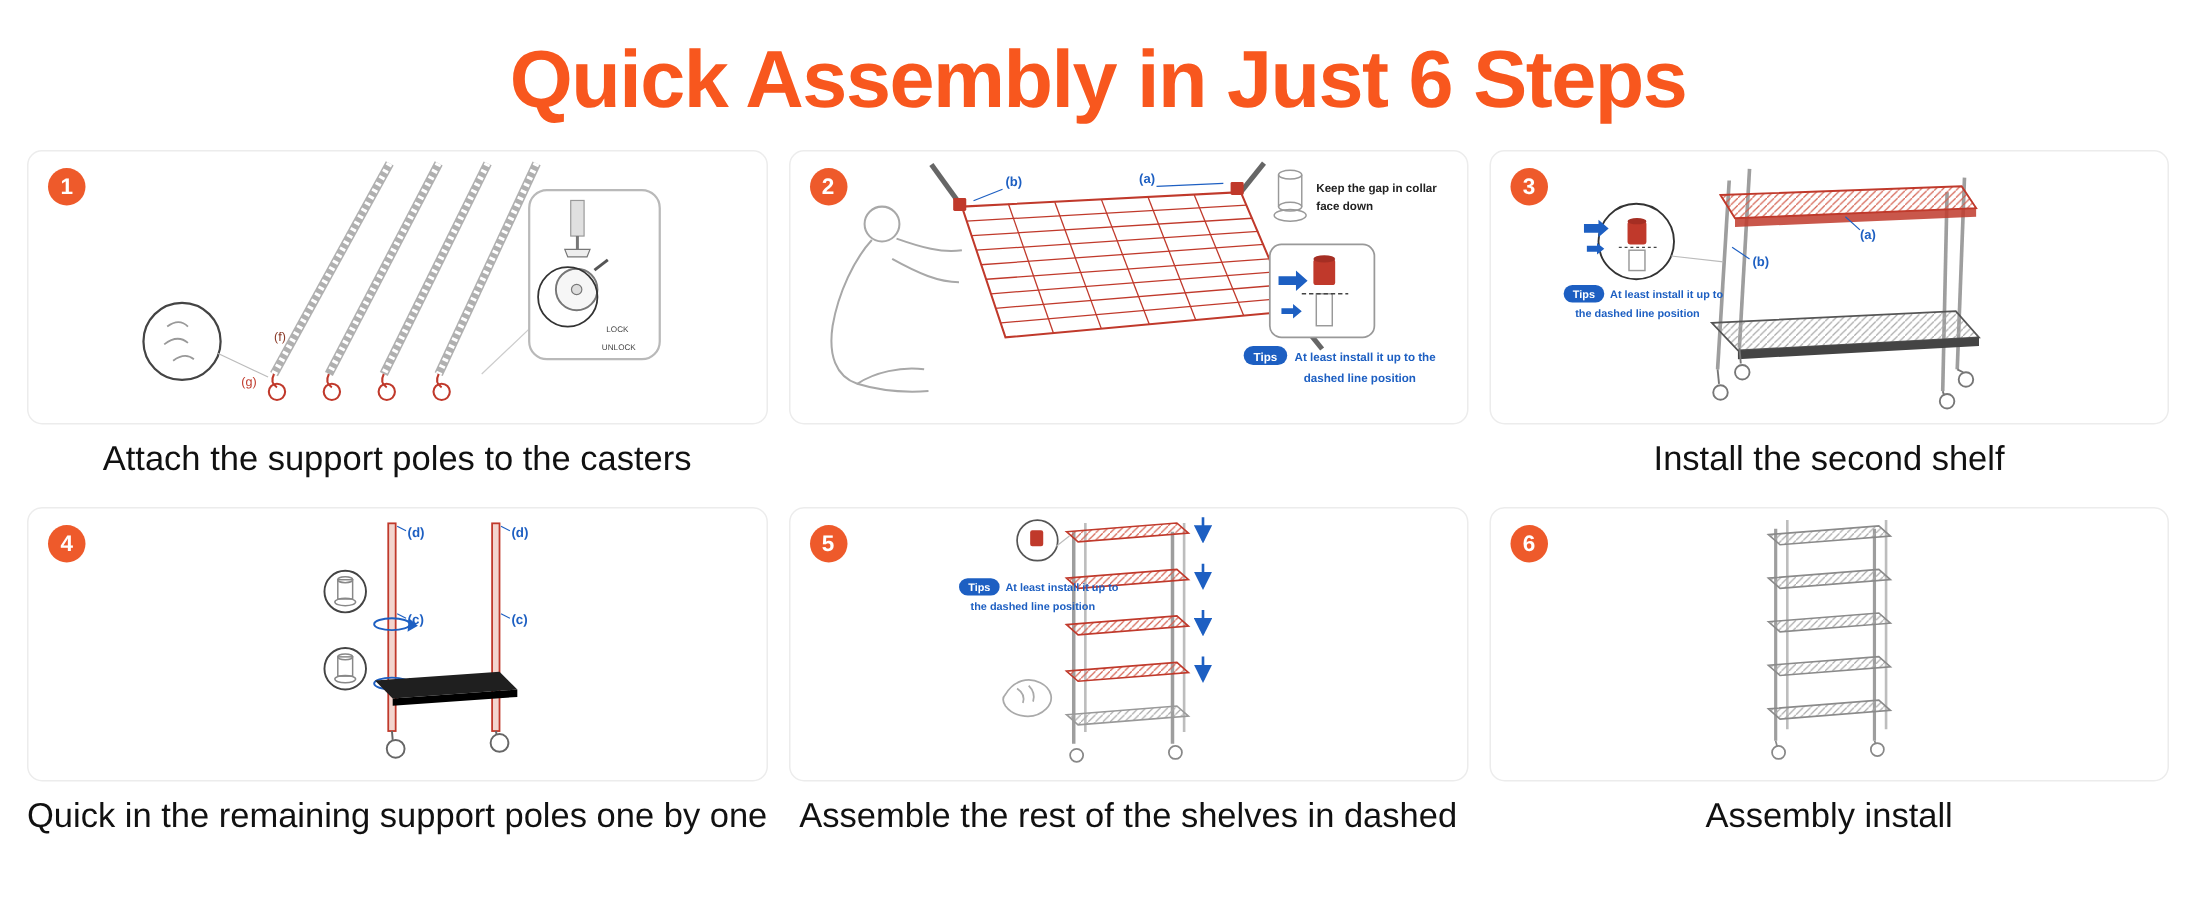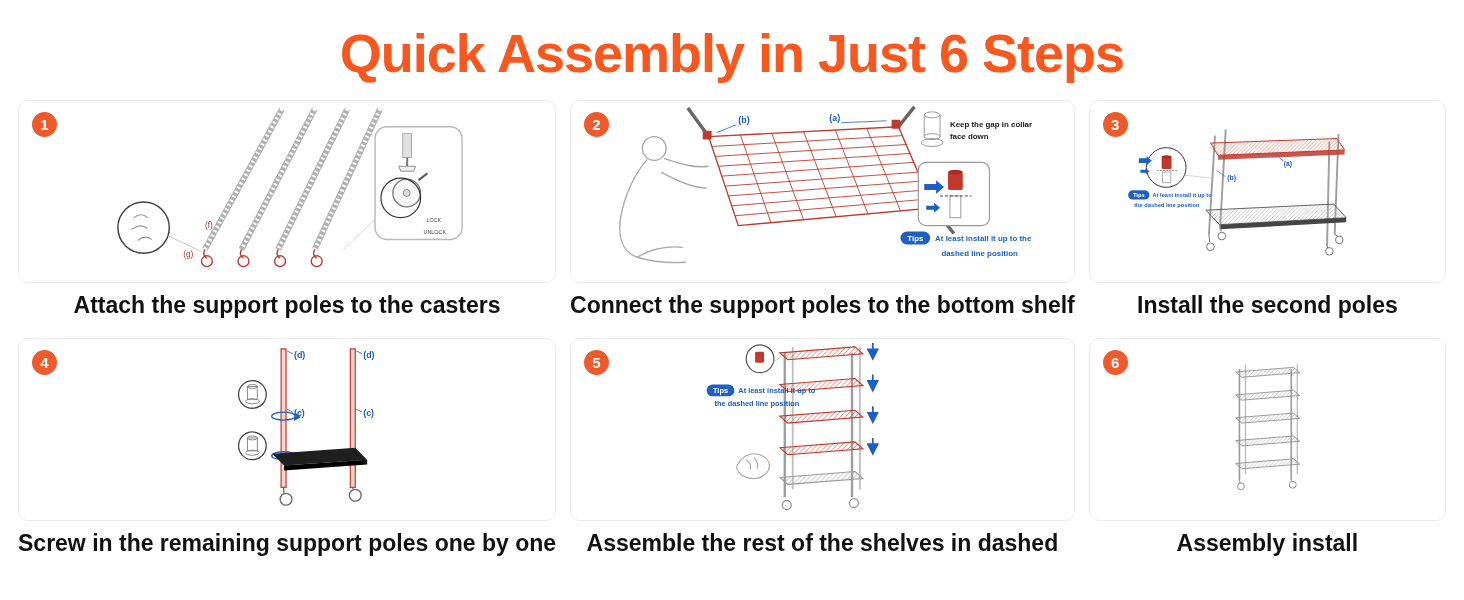--- a/index.html
+++ b/index.html
@@ -21,21 +21,21 @@
   }
   .panel svg { width: 100%; height: 100%; display: block; }
   .badge {
     position: absolute; top: 11px; left: 13px; width: 25px; height: 25px;
     border-radius: 50%; background: #EE5A2B; color: #fff; font-size: 15px;
     font-weight: bold; display: flex; align-items: center; justify-content: center;
     z-index: 2;
   }
   .caption {
     text-align: center; font-size: 23px; color: #111;
-    padding: 9px 0 13px; white-space: nowrap; font-weight: bold;
+    padding: 9px 0 13px; white-space: nowrap;
   }
   svg text { font-family: "Liberation Sans", sans-serif; }
   .blue-t { fill: #1D5FC2; font-weight: bold; }
   .note-t { fill: #222; font-weight: bold; }
 </style>
 </head>
 <body>
 
 <svg width="0" height="0" style="position:absolute" aria-hidden="true">
   <defs>
@@ -172,21 +172,20 @@
           <line x1="352" y1="96" x2="384" y2="96" stroke="#444" stroke-width="1" stroke-dasharray="3 2"></line>
           <polygon points="338,106 346,106 346,103 352,108 346,113 346,110 338,110" fill="#1D5FC2"></polygon>
         </g>
 
         <rect x="312" y="132" width="30" height="13" rx="6.5" fill="#1D5FC2"></rect>
         <text x="327" y="142" font-size="8" fill="#fff" font-weight="bold" text-anchor="middle">Tips</text>
         <text x="347" y="142" font-size="8" class="blue-t">At least install it up to the</text>
         <text x="392" y="157" font-size="8" class="blue-t" text-anchor="middle">dashed line position</text>
       </svg>
     </div>
-    <div class="caption">Connect the support poles to the bottom shelf</div>
   </div>
 
   <div>
     <div class="panel">
       <div class="badge">3</div>
       <svg viewBox="0 0 466 183">
 
         <g stroke="#9e9e9e" stroke-width="2.5">
           <line x1="164" y1="18" x2="156" y2="148"></line>
           <line x1="178" y1="10" x2="171" y2="133"></line>
@@ -229,21 +228,21 @@
           <polygon points="66,63 73,63 73,61 78,65 73,69 73,67 66,67" fill="#1D5FC2"></polygon>
           <line x1="124" y1="70" x2="160" y2="74" stroke="#bbb" stroke-width="0.8"></line>
         </g>
 
         <rect x="50" y="90" width="28" height="12" rx="6" fill="#1D5FC2"></rect>
         <text x="64" y="99" font-size="7.5" fill="#fff" font-weight="bold" text-anchor="middle">Tips</text>
         <text x="82" y="99" font-size="7.5" class="blue-t">At least install it up to</text>
         <text x="58" y="112" font-size="7.5" class="blue-t">the dashed line position</text>
       </svg>
     </div>
-    <div class="caption">Install the second poles</div>
+    <div class="caption">Install the second shelf</div>
   </div>
 
   <div>
     <div class="panel">
       <div class="badge">4</div>
       <svg viewBox="0 0 466 183">
 
         <g>
           <rect x="227" y="10" width="5" height="140" fill="#f3d5ce" stroke="#C0392B" stroke-width="1.2"></rect>
           <rect x="297" y="10" width="5" height="140" fill="#f3d5ce" stroke="#C0392B" stroke-width="1.2"></rect>
@@ -281,21 +280,21 @@
         </g>
 
         <g stroke="#666" fill="none" stroke-width="1.3">
           <line x1="229.5" y1="150" x2="230" y2="156"></line>
             <circle cx="232" cy="162" r="6"></circle>
           <line x1="299.5" y1="150" x2="300" y2="152"></line>
             <circle cx="302" cy="158" r="6"></circle>
         </g>
       </svg>
     </div>
-    <div class="caption">Screw in the remaining support poles one by one</div>
+    <div class="caption">Quick in the remaining support poles one by one</div>
   </div>
 
   <div>
     <div class="panel">
       <div class="badge">5</div>
       <svg viewBox="0 0 466 183">
 
         <g>
           <line x1="203" y1="8" x2="203" y2="152" stroke="#bdbdbd" stroke-width="1.8"></line>
           <line x1="271" y1="8" x2="271" y2="152" stroke="#bdbdbd" stroke-width="1.8"></line>

